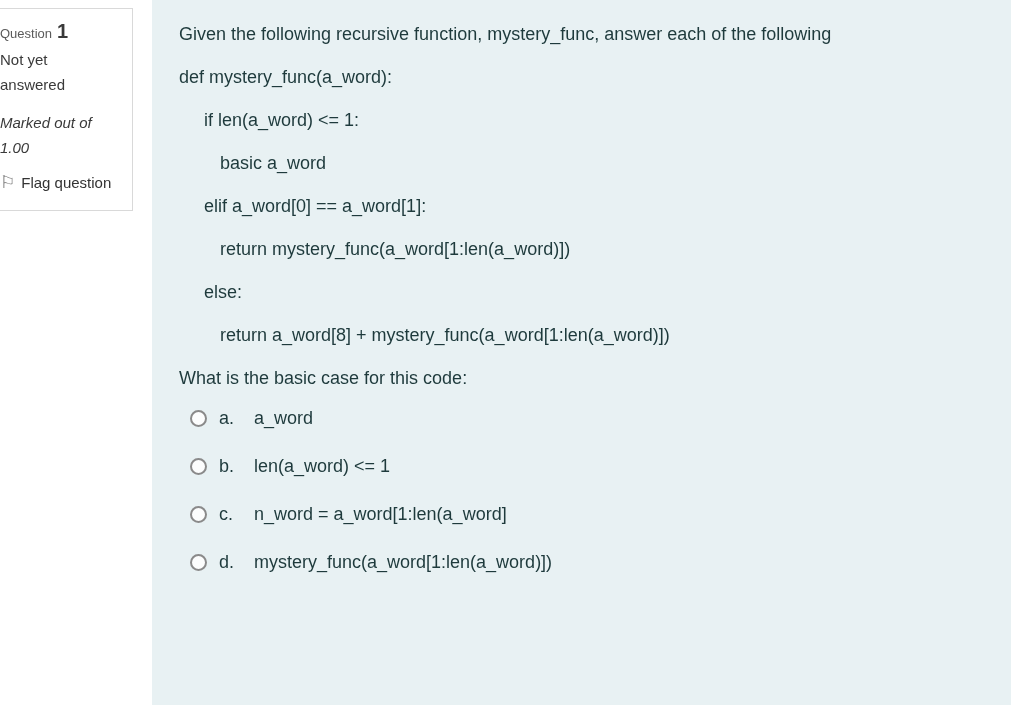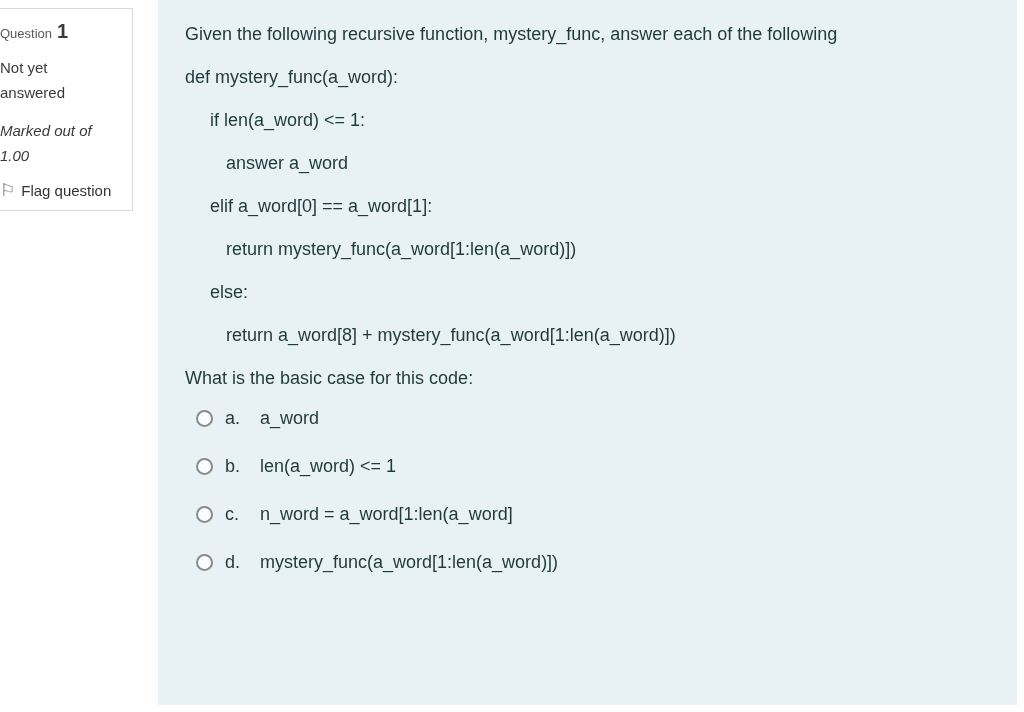--- a/index.html
+++ b/index.html
@@ -16,33 +16,33 @@
     position: absolute;
     left: -9px; top: 8px;
     width: 142px; height: 203px;
     background: #ffffff;
     border: 1px solid #d9d9d9;
     padding: 11px 6px 0 8px;
   }
   .q-title { white-space: nowrap; }
   .q-label { font-size: 13px; color: #5a5a5a; }
   .q-num   { font-size: 20px; font-weight: bold; color: #3a3a3a; margin-left: 5px; }
-  .q-status { margin-top: 12px; font-size: 15px; color: #3a3a3a; line-height: 25px; }
+  .q-status { margin-top: 4px; font-size: 15px; color: #3a3a3a; line-height: 25px; }
   .q-marked { margin-top: 13px; font-size: 15px; color: #3a3a3a; line-height: 25px; font-style: italic; }
   .q-flag {
     margin-top: 14px; font-size: 15px; color: #333333;
     display: flex; align-items: center; white-space: nowrap;
     cursor: pointer;
   }
   .flag-icon { color: #6a6a6a; font-size: 17px; margin-right: 6px; line-height: 1; }
 
   
   .main-panel {
     position: absolute;
-    left: 158px; top: 0;
+    left: 152px; top: 0;
     width: 859px; height: 705px;
     background: #e8f1f3;
     color: #1e3a3c;
     font-size: 18px;
     padding: 18px 20px 0 27px;
   }
   .line { line-height: 32px; }
   .code-line, .prompt-line { margin-top: 11px; }
   .ind-0 { padding-left: 0; }
   .ind-1 { padding-left: 25px; }
@@ -82,21 +82,21 @@
 </div>
 
 <div class="main-panel">
 
   <div class="intro">
     <div class="line">Given the following recursive function, mystery_func, answer each of the following</div>
   </div>
 
   <div class="line code-line ind-0">def mystery_func(a_word):</div>
   <div class="line code-line ind-1">if len(a_word) &lt;= 1:</div>
-  <div class="line code-line ind-2">answer a_word</div>
+  <div class="line code-line ind-2">basic a_word</div>
   <div class="line code-line ind-1">elif a_word[0] == a_word[1]:</div>
   <div class="line code-line ind-2">return mystery_func(a_word[1:len(a_word)])</div>
   <div class="line code-line ind-1">else:</div>
   <div class="line code-line ind-2">return a_word[8] + mystery_func(a_word[1:len(a_word)])</div>
 
   <div class="line prompt-line">What is the basic case for this code:</div>
 
 
   <div class="option-row">
     <span class="radio"></span>

